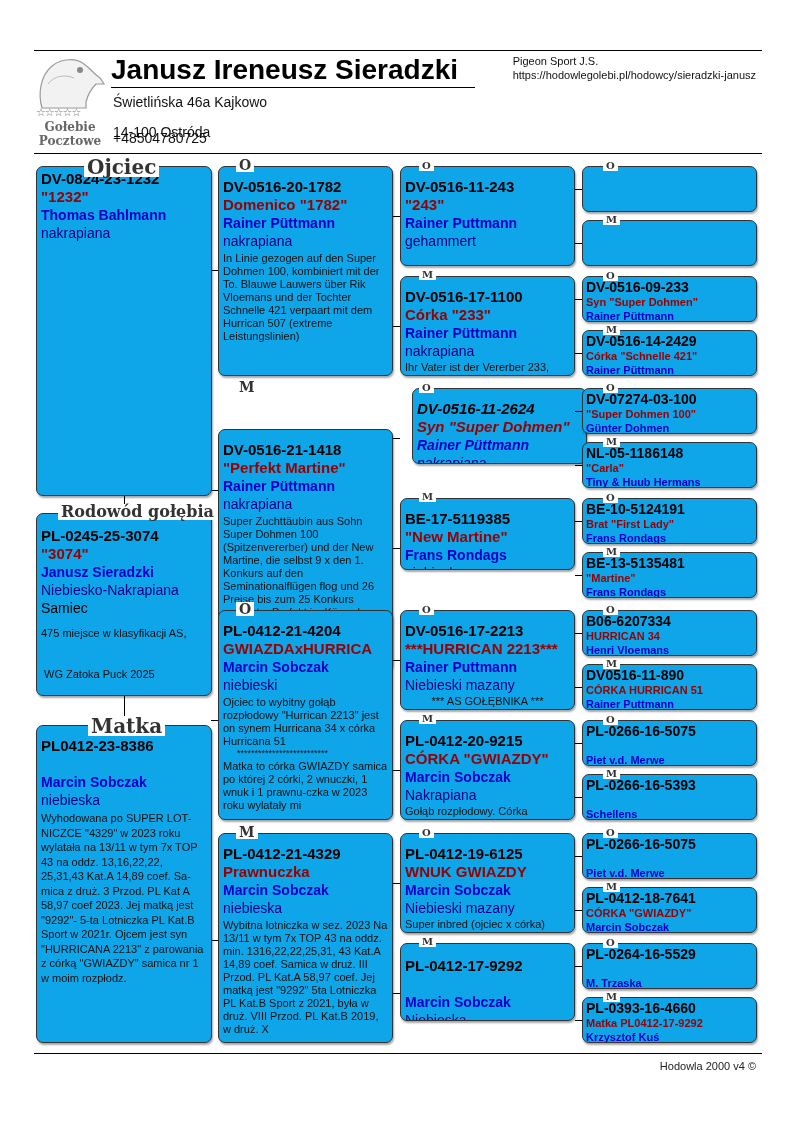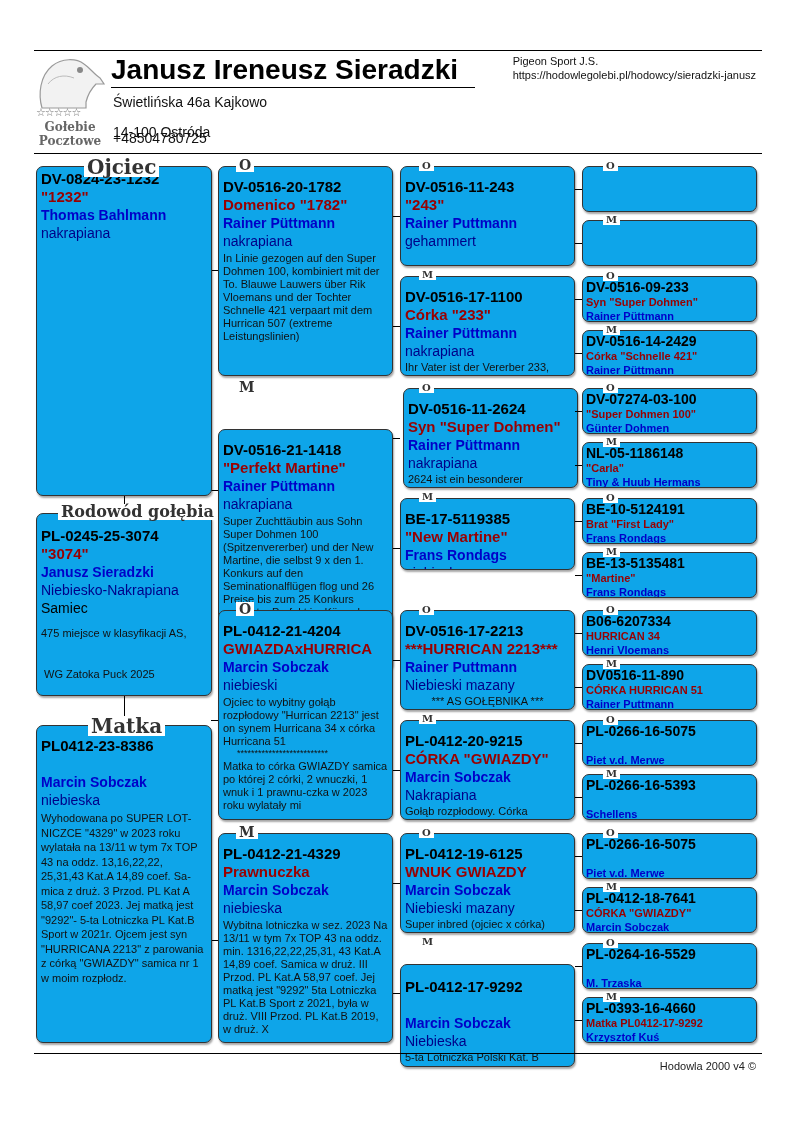--- a/index.html
+++ b/index.html
@@ -138,21 +138,21 @@
 
 <div class="box c3" style="left:400px;top:276px;width:175px;height:100px;">
   <div class="ring" style="margin-top:8px;">DV-0516-17-1100</div>
   <div class="nm">Córka "233"</div>
   <div class="br">Rainer Püttmann</div>
   <div class="col">nakrapiana</div>
   <div class="note">Ihr Vater ist der Vererber 233,</div>
 </div>
 <div class="lbl sm" style="left:419px;top:270px;">M</div>
 
-<div class="box c3" style="left:403px;top:388px;width:175px;height:100px;">
+<div class="box c3" style="left:412px;top:388px;width:175px;height:76px;font-style:italic;">
   <div class="ring" style="margin-top:8px;">DV-0516-11-2624</div>
   <div class="nm">Syn "Super Dohmen"</div>
   <div class="br">Rainer Püttmann</div>
   <div class="col">nakrapiana</div>
   <div class="note">2624 ist ein besonderer</div>
 </div>
 <div class="lbl sm" style="left:419px;top:383px;">O</div>
 
 <div class="box c3" style="left:400px;top:498px;width:175px;height:72px;">
   <div class="ring" style="margin-top:8px;">BE-17-5119385</div>
@@ -183,21 +183,21 @@
 
 <div class="box c3" style="left:400px;top:833px;width:175px;height:100px;">
   <div class="ring" style="margin-top:8px;">PL-0412-19-6125</div>
   <div class="nm">WNUK GWIAZDY</div>
   <div class="br">Marcin Sobczak</div>
   <div class="col">Niebieski mazany</div>
   <div class="note">Super inbred (ojciec x córka)</div>
 </div>
 <div class="lbl sm" style="left:419px;top:828px;">O</div>
 
-<div class="box c3" style="left:400px;top:943px;width:175px;height:103px;margin-top:21px;">
+<div class="box c3" style="left:400px;top:943px;width:175px;height:78px;">
   <div class="ring" style="margin-top:10px;">PL-0412-17-9292</div>
   <div class="sp"></div>
   <div class="br">Marcin Sobczak</div>
   <div class="col">Niebieska</div>
   <div class="note">5-ta Lotniczka Polski Kat. B</div>
 </div>
 <div class="lbl sm" style="left:419px;top:937px;">M</div>
 
 <div id="col4">
     <div class="box c4" style="left: 582px; top: 166px; width: 175px; height: 46px;">

